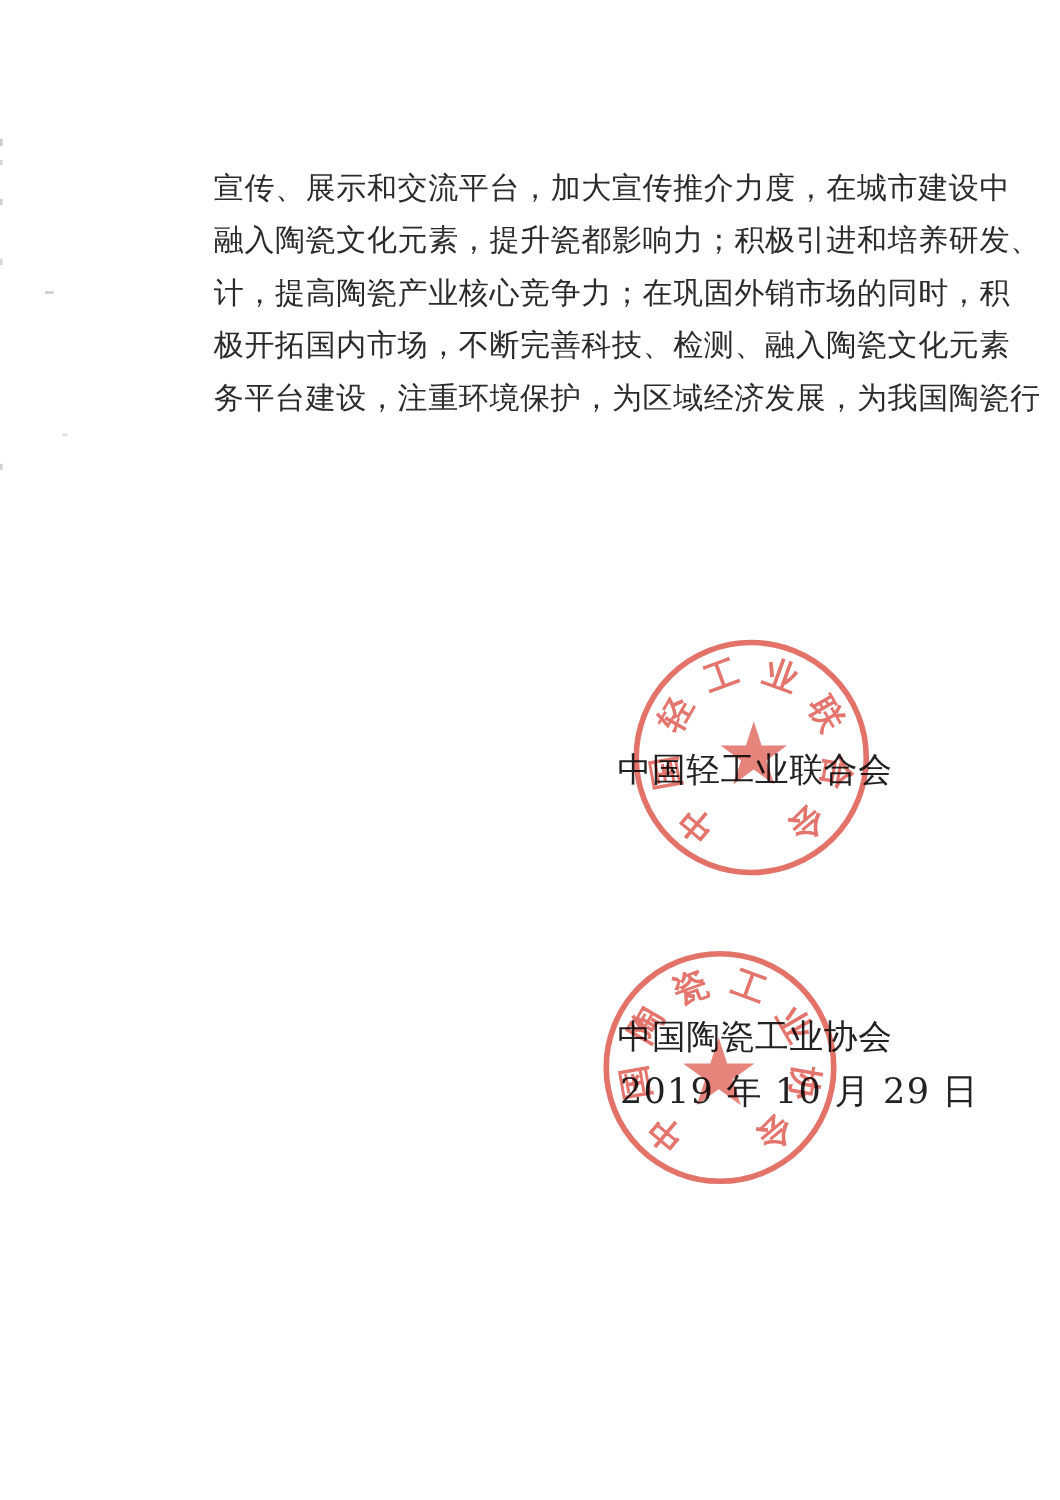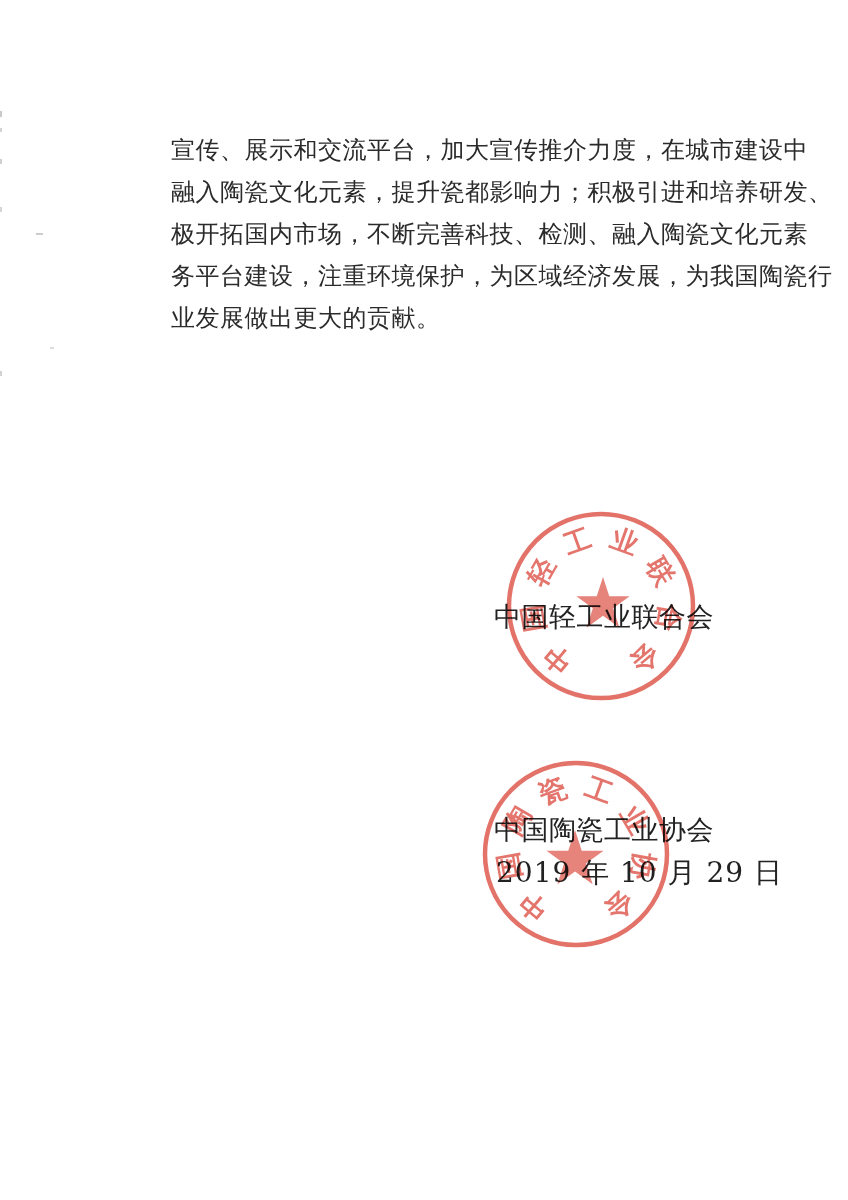--- a/index.html
+++ b/index.html
@@ -71,23 +71,23 @@
   .speck{position:absolute;pointer-events:none;}
 </style>
 </head>
 <body>
 
 <div class="page">
 
   <div class="body-text">
     <div class="body-line">宣传、展示和交流平台，加大宣传推介力度，在城市建设中</div>
     <div class="body-line">融入陶瓷文化元素，提升瓷都影响力；积极引进和培养研发、</div>
+    <div class="body-line">计，提高陶瓷产业核心竞争力；在巩固外销市场的同时，积</div>
     <div class="body-line">极开拓国内市场，不断完善科技、检测、融入陶瓷文化元素</div>
     <div class="body-line">务平台建设，注重环境保护，为区域经济发展，为我国陶瓷行</div>
-    <div class="body-line last">业发展做出更大的贡献。</div>
   </div>
 
   <div class="sig org1">中国轻工业联合会</div>
 
   <svg class="stamp stamp-1" width="204" height="204" viewBox="-102 -102 204 204" aria-hidden="true">
     <circle cx="0" cy="0" r="92" stroke-width="4.5"></circle>
     <path class="star" transform="translate(2,-1) scale(28)" d="M0,-1 L0.2246,-0.309 L0.951,-0.309 L0.3633,0.118 L0.588,0.809 L0,0.382 L-0.588,0.809 L-0.3633,0.118 L-0.951,-0.309 L-0.2246,-0.309 Z"></path>
     <g class="ring">
         <text transform="translate(-44.35,52.86) rotate(-140.0)" text-anchor="middle" dominant-baseline="central" font-size="27">中</text>
         <text transform="translate(-67.95,11.98) rotate(-100.0)" text-anchor="middle" dominant-baseline="central" font-size="27">国</text>

